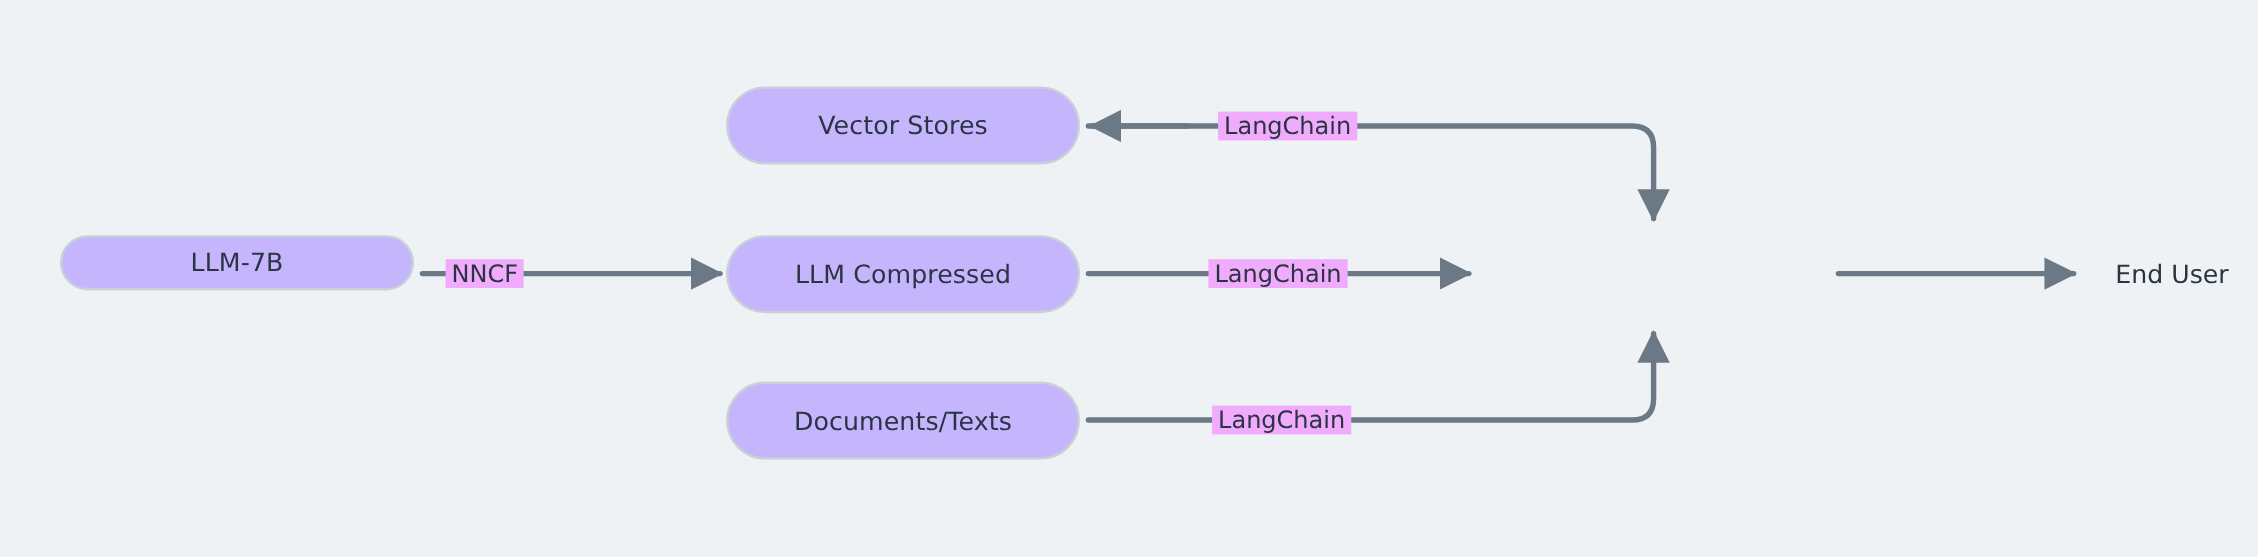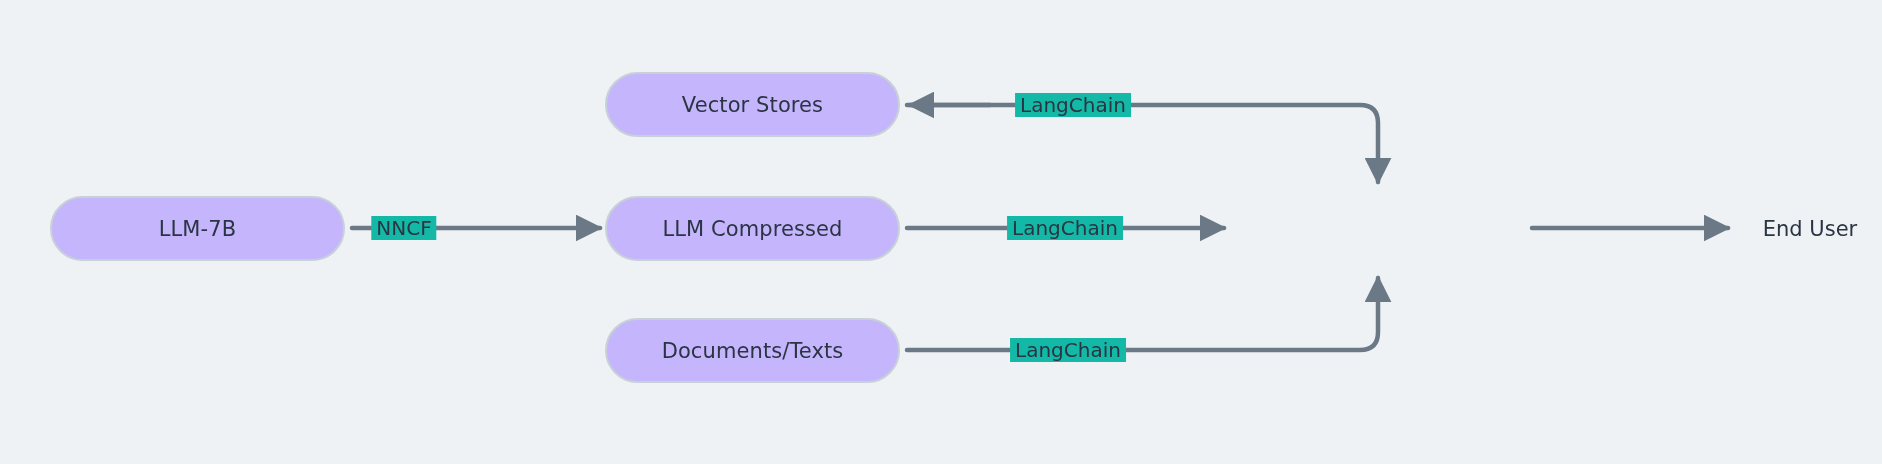--- a/index.html
+++ b/index.html
@@ -52,21 +52,21 @@
     white-space: nowrap;
   }
   .edge-label {
     position: absolute;
     box-sizing: border-box;
     display: flex;
     align-items: center;
     justify-content: center;
     color: #2b3443;
     font-size: 20px;
-    background: #14b8a6;
+    background: #f0abfc;
     padding: 0 5px;
     white-space: nowrap;
     transform: translate(-50%, -50%);
   }
 </style>
 </head>
 <body>
 
 <div id="diagram-canvas">
 
@@ -91,21 +91,21 @@
     <path d="M 907 105 L 1360 105 Q 1378 105 1378 123 L 1378 182" fill="none" stroke="#6b7886" stroke-width="4.5" stroke-linecap="round" marker-end="url(#arrow-down)"></path>
     <path d="M 990 105 L 910 105" fill="none" stroke="#6b7886" stroke-width="4.5" stroke-linecap="round" marker-end="url(#arrow-left)"></path>
 
     <path d="M 907 228 L 1224 228" fill="none" stroke="#6b7886" stroke-width="4.5" stroke-linecap="round" marker-end="url(#arrow-right)"></path>
 
     <path d="M 907 350 L 1360 350 Q 1378 350 1378 332 L 1378 278" fill="none" stroke="#6b7886" stroke-width="4.5" stroke-linecap="round" marker-end="url(#arrow-up)"></path>
 
     <path d="M 1532 228 L 1728 228" fill="none" stroke="#6b7886" stroke-width="4.5" stroke-linecap="round" marker-end="url(#arrow-right)"></path>
   </svg>
 
-  <div class="node" style="left:50px; top:196px; width:295px; height:65px;">
+  <div class="node" style="left:50px; top:196px; width:295px; height:46px;">
     <span>LLM-7B</span>
   </div>
 
   <div class="node" style="left:605px; top:72px; width:295px; height:65px;">
     <span>Vector Stores</span>
   </div>
 
   <div class="node" style="left:605px; top:318px; width:295px; height:65px;">
     <span>Documents/Texts</span>
   </div>

